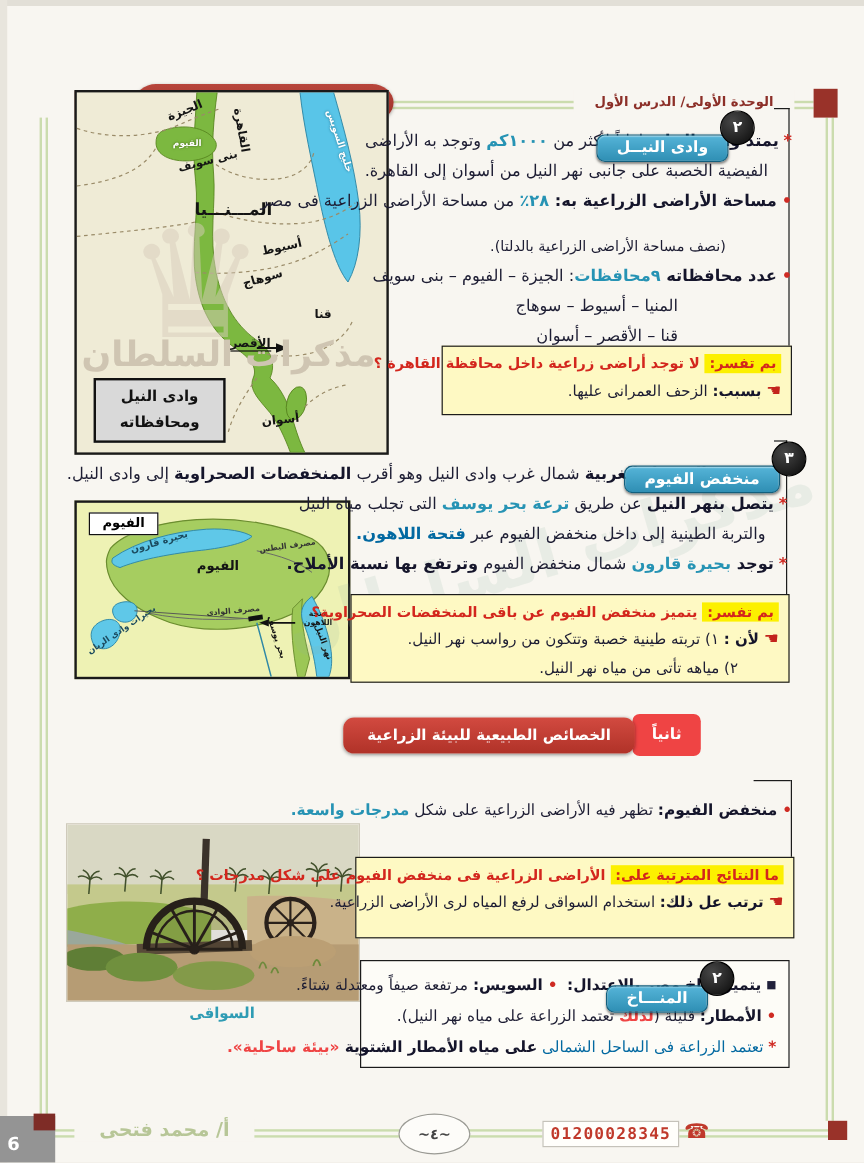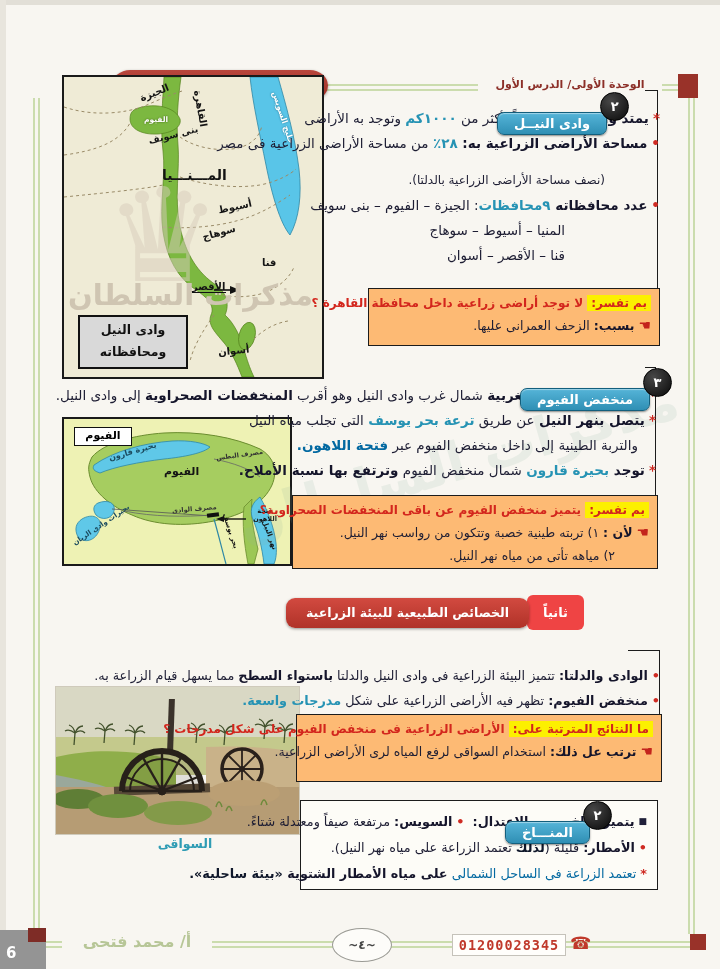--- a/index.html
+++ b/index.html
@@ -28,26 +28,26 @@
       margin-left:-7px;border:1px solid #000;z-index:7;}
   .vline{border-left:1.6px solid #1c1c1c;width:0;z-index:3;}
   .hline{border-top:1.6px solid #1c1c1c;height:0;z-index:3;}
   
   .tcol{direction:rtl;text-align:right;z-index:4;}
   .tl{white-space:nowrap;font-size:13.5px;line-height:25px;color:#1d1d33;}
   .tl.sm{font-size:12px;}
   .b{font-weight:bold;color:#15152b;}
   .teal{color:#2693b4;font-weight:bold;}
   .dred{color:#0369a1;font-weight:bold;}
-  .red{color:#0f172a;font-weight:bold;}
+  .red{color:#ef4444;font-weight:bold;}
   .star{color:#cf2b23;font-weight:bold;padding-left:4px;}
   .dot{color:#cf2b23;font-weight:bold;padding-left:4px;}
   .sqb{color:#20203a;font-size:9px;vertical-align:2px;padding-left:4px;}
   
-  .qa{border:1.6px solid #1c1c1c;background:#fdba74;z-index:5;padding:3px 8px;direction:rtl;text-align:right;}
+  .qa{border:1.6px solid #1c1c1c;background:#fef9c3;z-index:5;padding:3px 8px;direction:rtl;text-align:right;}
   .qline{white-space:nowrap;font-size:12px;line-height:22px;}
   .ylab{background:#fcf000;color:#d3261d;font-weight:bold;padding:1px 4px;}
   .qtext{color:#d3261d;font-weight:bold;}
   .hand{color:#c3241c;font-size:14px;padding-left:4px;}
   .aline{white-space:nowrap;font-size:12.5px;line-height:23px;color:#1d1d33;}
   
   .btag{background:#ef4444;border-radius:6px;color:#fff;font-weight:bold;font-size:13px;
         text-align:center;line-height:35px;z-index:6;}
   .btitle{background:linear-gradient(#d24a40,#b03228);border-radius:9px;color:#fff;font-weight:bold;
         font-size:12.5px;text-align:center;line-height:30px;z-index:6;direction:rtl;
@@ -141,20 +141,21 @@
 
   <div class="abs badge" style="left:497px;top:78px;">
     <div class="pill">وادى النيــل</div>
     <div class="bnum">٢</div>
   </div>
   <div class="abs hline" style="left:645px;top:90px;width:13px;"></div>
   <div class="abs vline" style="left:657px;top:90px;height:199px;"></div>
 
   <div class="abs tcol" style="left:360px;top:106px;width:300px;">
     <div class="tl"><span class="star">*</span><span class="b">يمتد وادى النيل</span><span> طولياً لأكثر من </span><span class="teal">١٠٠٠كم</span><span> وتوجد به الأراضى</span></div>
+    <div class="tl" style="padding-right:20px;"><span>الفيضية الخصبة على جانبى نهر النيل من أسوان إلى القاهرة.</span></div>
     <div class="tl"><span class="dot">•</span><span class="b">مساحة الأراضى الزراعية به: </span><span class="teal">٢٨٪</span><span> من مساحة الأراضى الزراعية فى مصر</span></div>
     <div class="tl sm" style="padding-right:55px;margin-top:12px;"><span>(نصف مساحة الأراضى الزراعية بالدلتا).</span></div>
     <div class="tl"><span class="dot">•</span><span class="b">عدد محافظاته </span><span class="teal">٩محافظات</span><span>: الجيزة – الفيوم – بنى سويف</span></div>
     <div class="tl" style="padding-right:95px;"><span>المنيا – أسيوط – سوهاج</span></div>
     <div class="tl" style="padding-right:95px;"><span>قنا – الأقصر – أسوان</span></div>
   </div>
 
   <div class="abs qa" style="left:368px;top:288px;width:274px;height:50px;">
     <div class="qline"><span class="ylab">بم تفسر:</span><span class="qtext"> لا توجد أراضى زراعية داخل محافظة القاهرة ؟</span></div>
     <div class="aline"><span class="hand">☚</span><span class="b">بسبب:</span><span> الزحف العمرانى عليها.</span></div>
@@ -212,21 +213,20 @@
     <div class="maplab" style="left:190px;top:112px;font-size:7px;transform:rotate(70deg);">نهر النيل</div>
   </div>
 
   <div class="abs btag" style="left:527px;top:595px;width:57px;height:35px;">ثانياً</div>
   <div class="abs btitle" style="left:286px;top:598px;width:243px;height:30px;">الخصائص الطبيعية للبيئة الزراعية</div>
 
   <div class="abs hline" style="left:628px;top:650px;width:31px;"></div>
   <div class="abs vline" style="left:659px;top:650px;height:65px;"></div>
 
   <div class="abs tcol" style="left:182px;top:663px;width:478px;">
-    <div class="tl" style="font-size:12.8px;"><span class="dot">•</span><span class="b">الوادى والدلتا:</span><span> تتميز البيئة الزراعية فى وادى النيل والدلتا </span><span class="b">باستواء السطح</span><span> مما يسهل قيام الزراعة به.</span></div>
     <div class="tl" style="font-size:12.8px;"><span class="dot">•</span><span class="b">منخفض الفيوم:</span><span> تظهر فيه الأراضى الزراعية على شكل </span><span class="teal">مدرجات واسعة.</span></div>
   </div>
 
   <div class="abs qa" style="left:296px;top:714px;width:348px;height:60px;">
     <div class="qline"><span class="ylab">ما النتائج المترتبة على:</span><span class="qtext"> الأراضى الزراعية فى منخفض الفيوم على شكل مدرجات ؟</span></div>
     <div class="aline"><span class="hand">☚</span><span class="b">ترتب عل ذلك:</span><span> استخدام السواقى لرفع المياه لرى الأراضى الزراعية.</span></div>
   </div>
 
   <div class="abs" style="left:55px;top:686px;width:243px;height:147px;z-index:1;border:1px solid #cfcabb;">
     <svg width="243" height="147" viewBox="0 0 243 147">

